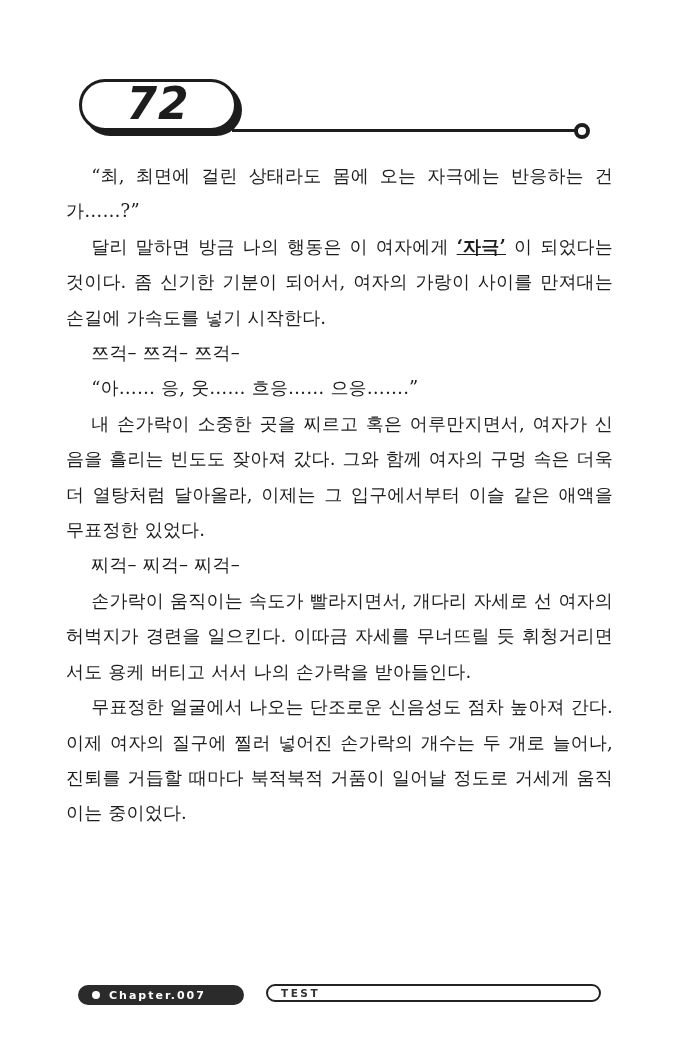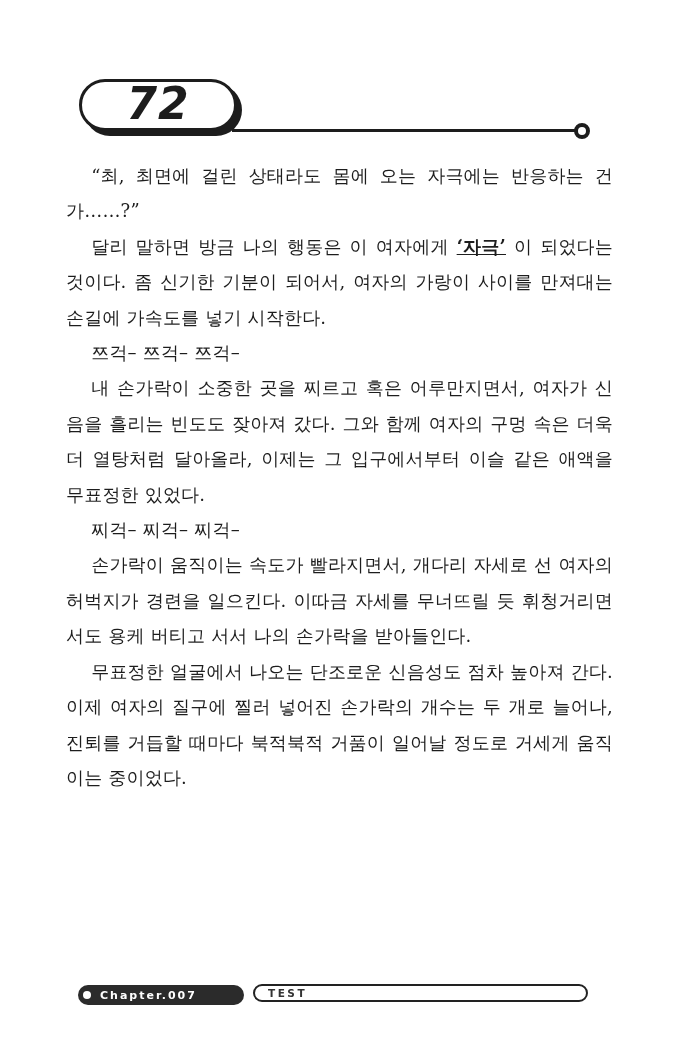--- a/index.html
+++ b/index.html
@@ -68,41 +68,41 @@
 
   
   .chapter-pill {
     position: absolute;
     left: 78px; top: 985px;
     width: 166px; height: 20px;
     background: var(--badge-bg, #2b2b2b);
     border-radius: 11px;
     display: flex; align-items: center;
     box-sizing: border-box;
-    padding-left: 5px;
+    padding-left: 14px;
   }
   .chapter-pill .dot {
     width: 8px; height: 8px;
     background: #fff;
     border-radius: 50%;
     margin-right: 9px;
     flex: 0 0 auto;
   }
   .chapter-pill .label {
     color: #ffffff;
     font-family: "DejaVu Sans", sans-serif;
     font-weight: bold;
     font-size: 11px;
     letter-spacing: 2px;
     line-height: 1;
     transform: translateY(-0.5px);
   }
   .title-pill {
     position: absolute;
-    left: 253px; top: 984px;
+    left: 266px; top: 984px;
     width: 335px; height: 18px;
     border: 2px solid #222;
     border-radius: 11px;
     background: #fff;
     box-sizing: border-box;
     display: flex; align-items: center;
     padding-left: 13px;
   }
   .title-pill .label {
     color: #333;
@@ -121,20 +121,21 @@
   <div class="page-number-pill">
     <span>72</span>
   </div>
   <div class="header-rule"></div>
   <div class="header-rule-dot"></div>
 
   <main class="body-text">
       <p><span>“최, 최면에 걸린 상태라도 몸에 오는 자극에는 반응하는 건가……?”</span></p>
       <p><span>달리 말하면 방금 나의 행동은 이 여자에게 </span><span class="bold">‘자극’</span><span> 이 되었다는 것이다. 좀 신기한 기분이 되어서, 여자의 가랑이 사이를 만져대는 손길에 가속도를 넣기 시작한다.</span></p>
       <p><span>쯔걱– 쯔걱– 쯔걱–</span></p>
+      <p><span>“아…… 응, 웃…… 흐응…… 으응…….”</span></p>
       <p><span>내 손가락이 소중한 곳을 찌르고 혹은 어루만지면서, 여자가 신음을 흘리는 빈도도 잦아져 갔다. 그와 함께 여자의 구멍 속은 더욱 더 열탕처럼 달아올라, 이제는 그 입구에서부터 이슬 같은 애액을 무표정한 있었다.</span></p>
       <p><span>찌걱– 찌걱– 찌걱–</span></p>
       <p><span>손가락이 움직이는 속도가 빨라지면서, 개다리 자세로 선 여자의 허벅지가 경련을 일으킨다. 이따금 자세를 무너뜨릴 듯 휘청거리면서도 용케 버티고 서서 나의 손가락을 받아들인다.</span></p>
       <p><span>무표정한 얼굴에서 나오는 단조로운 신음성도 점차 높아져 간다. 이제 여자의 질구에 찔러 넣어진 손가락의 개수는 두 개로 늘어나, 진퇴를 거듭할 때마다 북적북적 거품이 일어날 정도로 거세게 움직이는 중이었다.</span></p>
     </main>
 
   <div class="chapter-pill">
     <span class="dot"></span>
     <span class="label">Chapter.007</span>
   </div>

